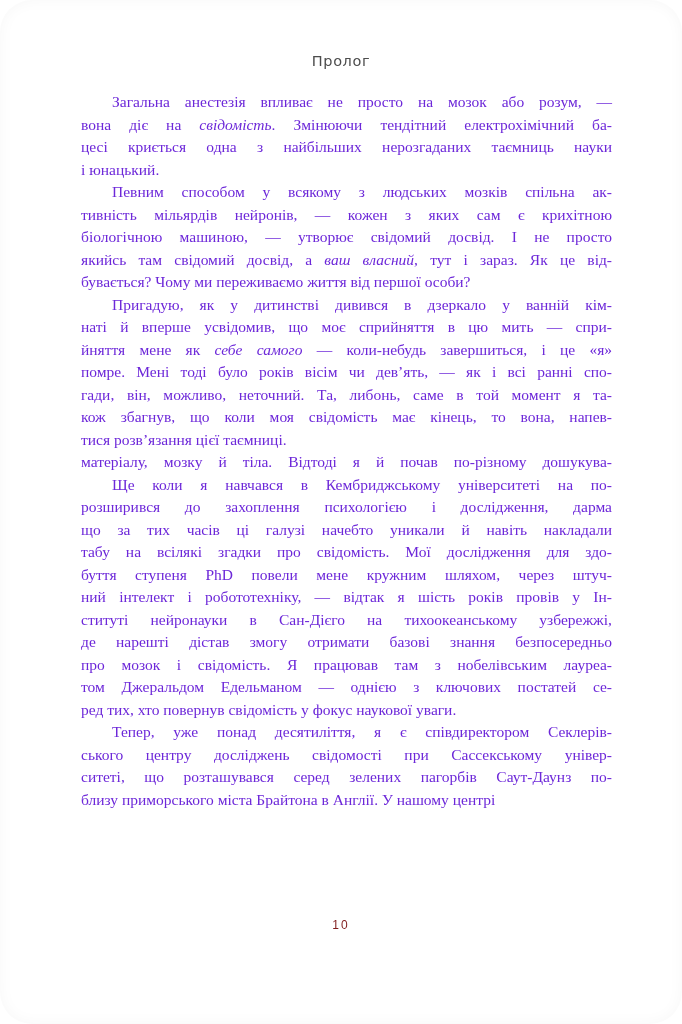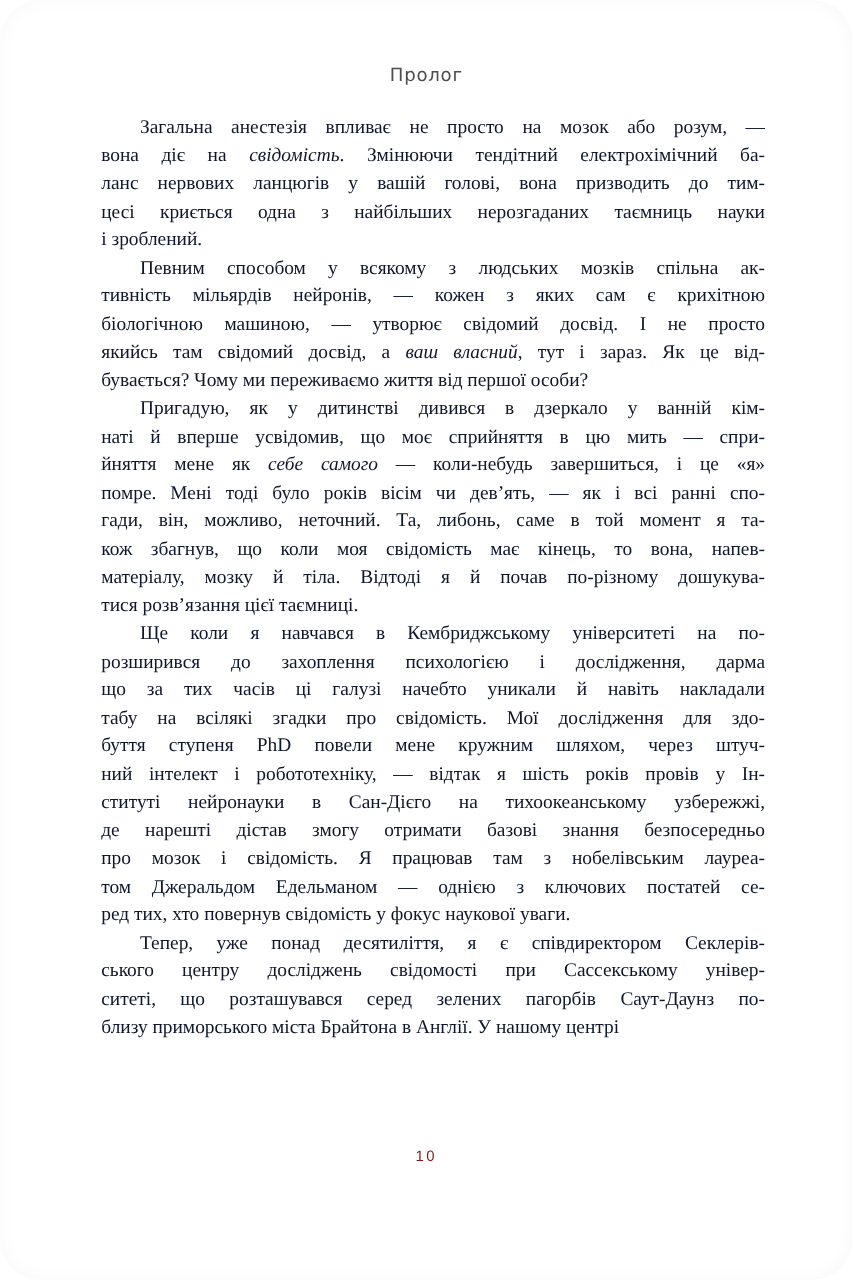--- a/index.html
+++ b/index.html
@@ -28,21 +28,21 @@
     letter-spacing: 0.6px;
     color: #4d4d4d;
   }
   .text-block {
     position: absolute;
     left: 81px;
     top: 91px;
     width: 531px;
     font-size: 15.5px;
     line-height: 22.5px;
-    color: #0f172a;
+    color: #6d28d9;
   }
   .para {
     margin: 0;
     padding: 0;
   }
   .line {
     text-align: justify;
     text-align-last: justify;
   }
   .line.first {
@@ -69,40 +69,39 @@
 </head>
 <body>
 
 <div class="page">
   <div class="running-header">Пролог</div>
 
   <div class="text-block" id="text-block">
       <div class="para">
         <div class="line first">Загальна анестезія впливає не просто на мозок або розум, —</div>
         <div class="line">вона діє на <em>свідомість</em>. Змінюючи тендітний електрохімічний ба-</div>
-        <div class="line">ланс нервових ланцюгів у вашій голові, вона призводить до тим-</div>
         <div class="line">цесі криється одна з найбільших нерозгаданих таємниць науки</div>
-        <div class="line last">і зроблений.</div>
+        <div class="line last">і юнацький.</div>
       </div>
       <div class="para">
         <div class="line first">Певним способом у всякому з людських мозків спільна ак-</div>
         <div class="line">тивність мільярдів нейронів, — кожен з яких сам є крихітною</div>
         <div class="line">біологічною машиною, — утворює свідомий досвід. І не просто</div>
         <div class="line">якийсь там свідомий досвід, а <em>ваш власний</em>, тут і зараз. Як це від-</div>
         <div class="line last">бувається? Чому ми переживаємо життя від першої особи?</div>
       </div>
       <div class="para">
         <div class="line first">Пригадую, як у дитинстві дивився в дзеркало у ванній кім-</div>
         <div class="line">наті й вперше усвідомив, що моє сприйняття в цю мить — спри-</div>
         <div class="line">йняття мене як <em>себе самого</em> — коли-небудь завершиться, і це «я»</div>
         <div class="line">помре. Мені тоді було років вісім чи дев’ять, — як і всі ранні спо-</div>
         <div class="line">гади, він, можливо, неточний. Та, либонь, саме в той момент я та-</div>
         <div class="line">кож збагнув, що коли моя свідомість має кінець, то вона, напев-</div>
+        <div class="line last">тися розв’язання цієї таємниці.</div>
         <div class="line">матеріалу, мозку й тіла. Відтоді я й почав по-різному дошукува-</div>
-        <div class="line last">тися розв’язання цієї таємниці.</div>
       </div>
       <div class="para">
         <div class="line first">Ще коли я навчався в Кембриджському університеті на по-</div>
         <div class="line">розширився до захоплення психологією і дослідження, дарма</div>
         <div class="line">що за тих часів ці галузі начебто уникали й навіть накладали</div>
         <div class="line">табу на всілякі згадки про свідомість. Мої дослідження для здо-</div>
         <div class="line">буття ступеня PhD повели мене кружним шляхом, через штуч-</div>
         <div class="line">ний інтелект і робототехніку, — відтак я шість років провів у Ін-</div>
         <div class="line">ституті нейронауки в Сан-Дієго на тихоокеанському узбережжі,</div>
         <div class="line">де нарешті дістав змогу отримати базові знання безпосередньо</div>

